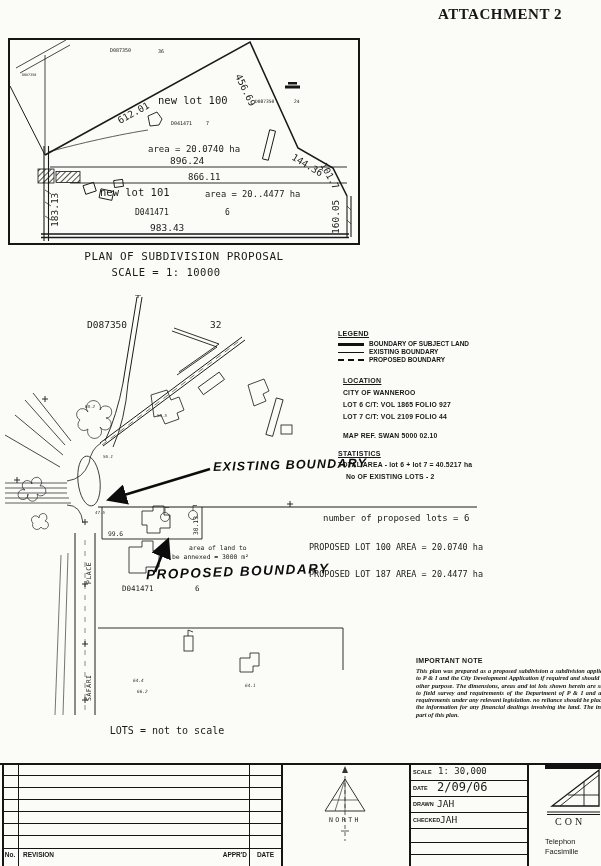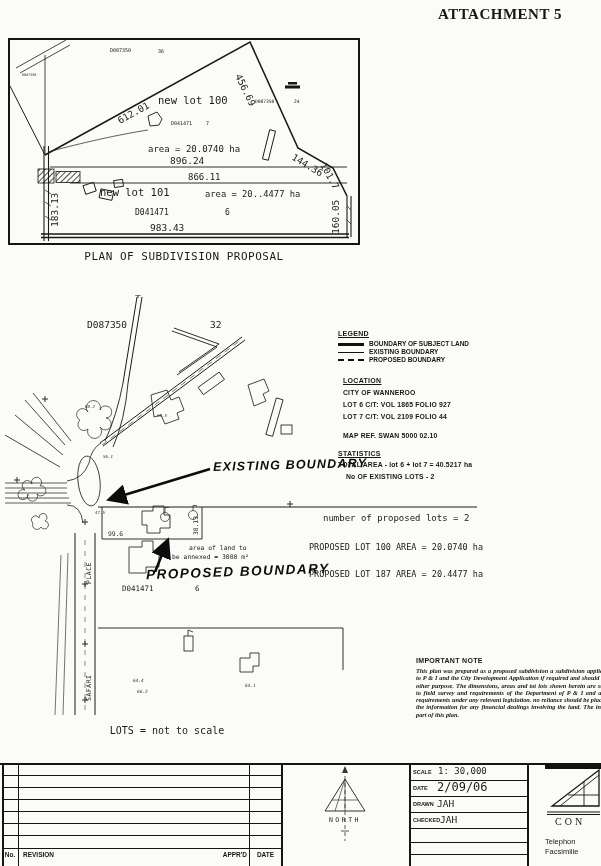--- a/index.html
+++ b/index.html
@@ -19,21 +19,21 @@
   svg .sp{font-style:italic;fill:#333;}
   .tbl{font:700 6.5px "Liberation Sans",sans-serif;}
   .fldl{font:700 5.5px "Liberation Sans",sans-serif;}
   .note{font:700 italic 6.3px "Liberation Serif",serif;text-align:justify;line-height:1.16;color:#141414;}
 </style>
 </head>
 <body>
 
 <div class="page">
 
-  <div class="abs" style="left:438px;top:6px;width:150px;font:700 15px 'Liberation Serif',serif;letter-spacing:.5px;">ATTACHMENT 5</div>
+  <div class="abs" style="left:438px;top:6px;width:150px;font:700 15px 'Liberation Serif',serif;letter-spacing:.5px;">ATTACHMENT 2</div>
 
   <div class="abs" style="left:8px;top:38px;width:352px;height:207px;border:2px solid #161616;box-sizing:border-box;overflow:hidden;">
     <svg width="348" height="203" viewBox="0 0 348 203">
       <defs>
         <pattern id="hatch" width="4" height="4" patternUnits="userSpaceOnUse" patternTransform="rotate(45)">
           <line x1="0" y1="0" x2="0" y2="4" stroke="#161616" stroke-width="1.5"></line>
         </pattern>
       </defs>
       <g stroke="#1a1a1a" fill="none">
         <path d="M35,115 L240,2 L288,108 L323,128 L337,156" stroke-width="1.6"></path>
@@ -84,20 +84,21 @@
         <text x="90" y="156" font-size="10.5">new lot 101</text>
         <text x="195" y="157" font-size="8.8">area = 20..4477 ha</text>
         <text x="125" y="175" font-size="8">D041471</text>
         <text x="215" y="175" font-size="8">6</text>
         <text x="140" y="191" font-size="9.5">983.43</text>
       </g>
     </svg>
   </div>
 
   <div class="abs cad" style="left:8px;top:250px;width:352px;text-align:center;font-size:11px;letter-spacing:.5px;">PLAN OF SUBDIVISION PROPOSAL</div>
+  <div class="abs cad" style="left:8px;top:266px;width:316px;text-align:center;font-size:10.5px;letter-spacing:.5px;">SCALE = 1: 10000</div>
 
   <svg class="abs" style="left:5px;top:295px;" width="480" height="420" viewBox="0 0 480 420">
     <defs>
       <marker id="ah" markerWidth="8" markerHeight="8" refX="6" refY="4" orient="auto">
         <path d="M0,0 L8,4 L0,8 Z" fill="#0c0c0c"></path>
       </marker>
     </defs>
     <g stroke="#1a1a1a" fill="none">
       <path d="M132,2 L118,88 M137,2 L123,88" stroke-width="1"></path>
       <path d="M118,88 Q112,120 100,146 M123,88 Q120,125 108,152" stroke-width="0.9"></path>
@@ -190,21 +191,21 @@
     <div class="locline">LOT 7 C/T: VOL 2109 FOLIO 44</div>
     <div class="locline" style="margin-top:7px;">MAP REF. SWAN 5000 02.10</div>
   </div>
 
   <div class="abs" style="left:338px;top:450px;">
     <div class="h">STATISTICS</div>
     <div class="locline" style="margin-top:2px;">TOTAL AREA - lot 6 + lot 7 = 40.5217 ha</div>
     <div class="locline" style="margin-left:8px;">No OF EXISTING LOTS - 2</div>
   </div>
 
-  <div class="abs cad" style="left:323px;top:513px;font-size:9px;">number of proposed lots = 2</div>
+  <div class="abs cad" style="left:323px;top:513px;font-size:9px;">number of proposed lots = 6</div>
   <div class="abs cad" style="left:309px;top:542px;font-size:8.5px;">PROPOSED LOT 100 AREA = 20.0740 ha</div>
   <div class="abs cad" style="left:309px;top:569px;font-size:8.5px;">PROPOSED LOT 187 AREA = 20.4477 ha</div>
 
   <div class="abs" style="left:416px;top:657px;width:200px;">
     <div style="font:700 7px 'Liberation Sans',sans-serif;letter-spacing:.3px;">IMPORTANT NOTE</div>
     <div class="note" style="margin-top:3px;">This plan was prepared as a proposed subdivision a subdivision application to P &amp; I and the City Development Application if required and should n any other purpose. The dimensions, areas and tot lots shown herein are subject to field survey and requirements of the Department of P &amp; I and a hose requirements under any relevant legislation. no reliance should be placed on the information for any financial dealings involving the land. The integral part of this plan.</div>
   </div>
 
   <div class="abs cad" style="left:12px;top:725px;width:310px;text-align:center;font-size:10px;">LOTS = not to scale</div>
 

